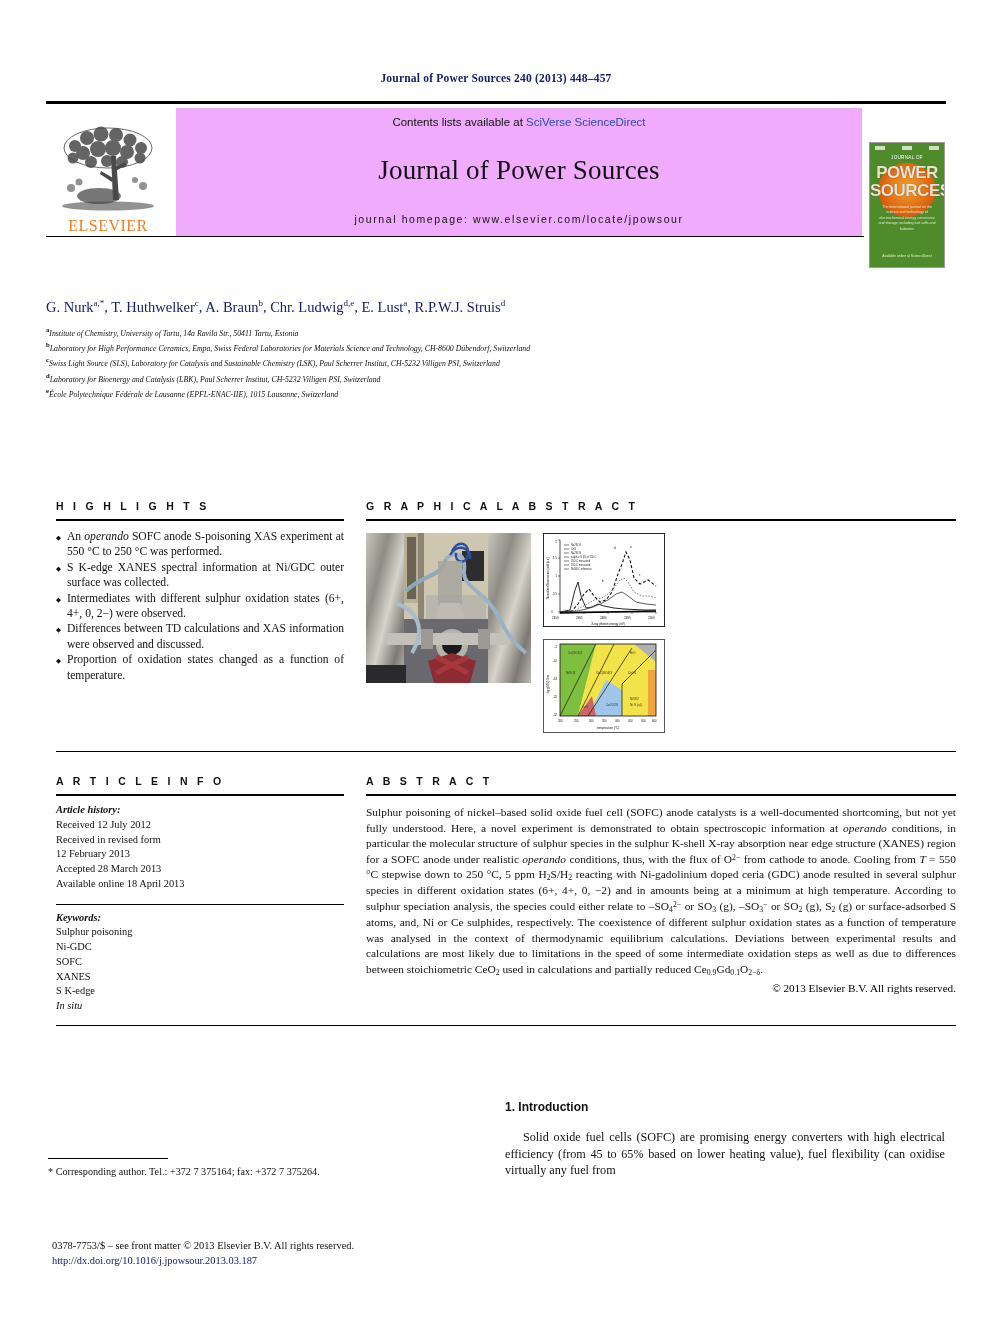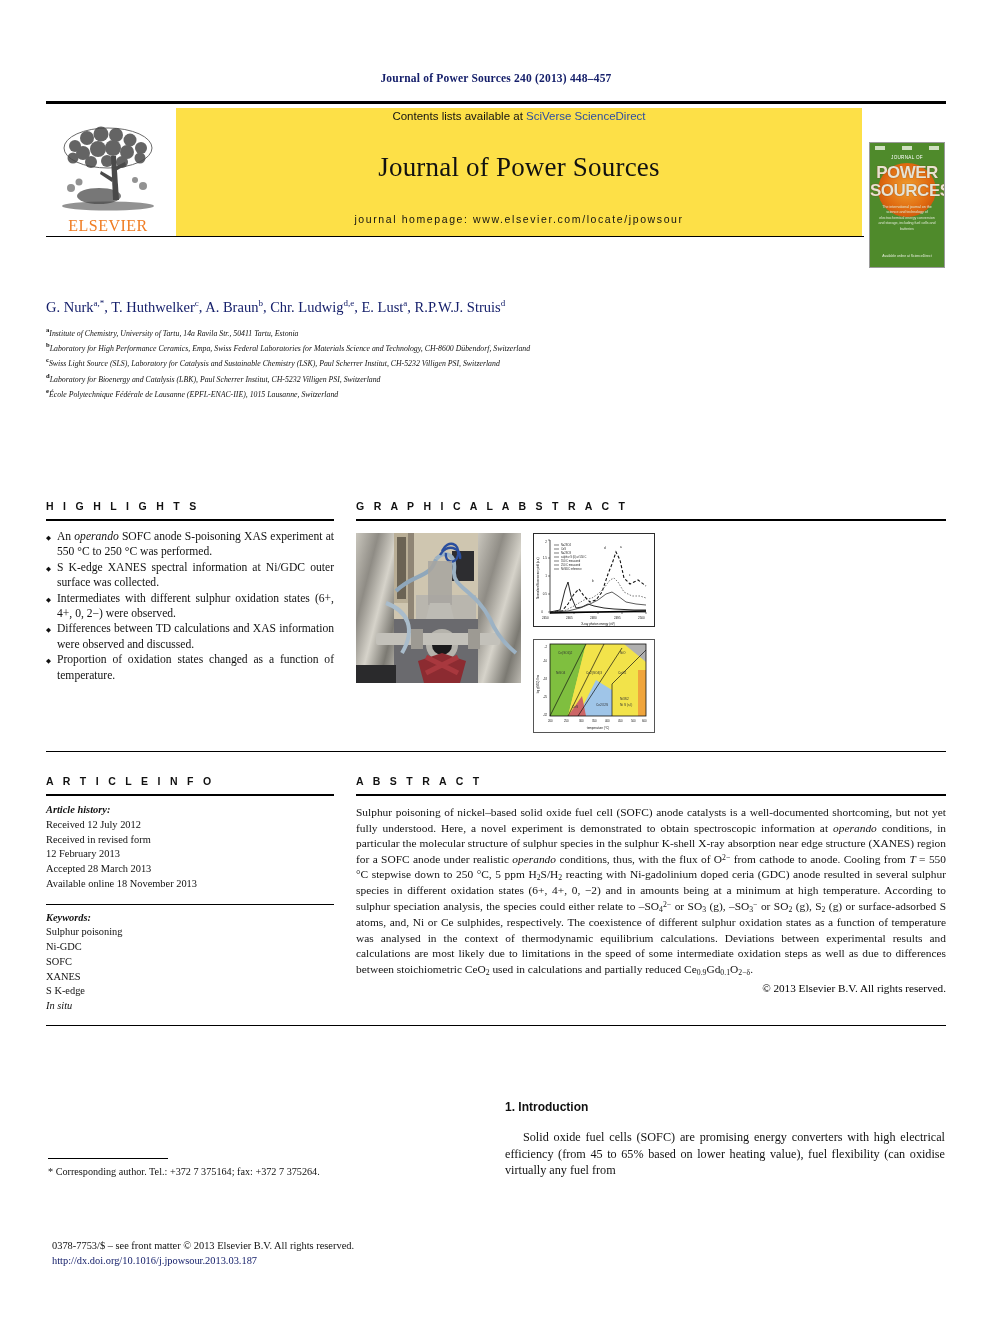--- a/index.html
+++ b/index.html
@@ -9,22 +9,22 @@
   
   .runhead{position:absolute;left:0;top:72px;width:992px;text-align:center;
            font-family:"Liberation Serif",serif;font-size:11.5px;font-weight:bold;color:#16206b;letter-spacing:.2px;}
 
   
   .masthead{position:absolute;left:46px;top:101px;width:900px;border-top:3px solid #000;}
   .mast-inner{display:flex;align-items:stretch;height:128px;padding-top:4px;}
   .elsevier-box{width:124px;display:flex;flex-direction:column;align-items:center;justify-content:flex-end;padding-bottom:2px;}
   .tree-svg{width:110px;height:96px;}
   .elsevier-word{font-family:"Liberation Serif",serif;font-size:16px;letter-spacing:.5px;color:#f07c22;line-height:1;}
-  .mast-center{flex:1;background:#fde047;margin:0 6px;display:flex;flex-direction:column;
-               align-items:center;justify-content:space-between;padding:2px 0 11px 0;}
+  .mast-center{flex:1;background:#f0abfc;margin:0 6px;display:flex;flex-direction:column;
+               align-items:center;justify-content:space-between;padding:8px 0 11px 0;}
   .contents-line{font-family:"Liberation Sans",sans-serif;font-size:11.5px;color:#111;}
   .contents-line .sd{color:#2d4ea2;}
   .journal-name{font-family:"Liberation Serif",serif;font-size:27px;color:#111;letter-spacing:.2px;}
   .homepage-line{font-family:"Liberation Sans",sans-serif;font-size:10.5px;color:#111;letter-spacing:1.6px;}
   .cover-box{width:78px;display:flex;align-items:flex-start;justify-content:center;margin-top:34px;}
   .cover{width:74px;height:124px;background:#4f8a2b;border:1px solid #9a9a9a;position:relative;overflow:hidden;}
   .cover .c-top{position:absolute;top:3px;left:5px;right:5px;height:6px;display:flex;justify-content:space-between;}
   .cover .c-top i{display:block;width:10px;height:4px;background:#cfe0c0;}
   .cover .c-joc{position:absolute;top:12px;left:0;right:0;text-align:center;color:#fff;font-size:4.6px;
                 font-family:"Liberation Sans",sans-serif;letter-spacing:.3px;}
@@ -43,21 +43,21 @@
   
   .titleblock{position:absolute;left:46px;top:284px;width:900px;}
   .art-title{font-family:"Liberation Serif",serif;font-size:21.5px;line-height:1.28;color:#111;font-weight:normal;margin:0;}
   .art-title i{font-style:italic;}
   .authors{margin-top:14px;font-family:"Liberation Serif",serif;font-size:14.5px;color:#16206b;line-height:1.3;}
   .authors sup{font-size:9px;vertical-align:super;}
   .affils{margin-top:8px;font-family:"Liberation Serif",serif;font-size:7.8px;font-style:italic;line-height:1.62;color:#111;}
   .affils div sup{font-style:normal;font-weight:bold;font-size:6.6px;vertical-align:super;}
 
   
-  .band{position:absolute;left:46px;top:500px;width:900px;}
+  .band{position:absolute;left:56px;top:500px;width:900px;}
   .band-cols{display:flex;}
   .col-left{width:288px;}
   .col-gap{width:22px;}
   .col-right{width:590px;}
   .sechead{font-family:"Liberation Sans",sans-serif;font-size:10.5px;font-weight:bold;letter-spacing:3.3px;color:#111;}
   .hr-thick{border-top:2.2px solid #000;margin-top:7px;}
   .hr-thin{border-top:1px solid #000;margin-top:7px;}
 
   ul.hl{list-style:none;margin:8px 0 0 0;padding:0;font-family:"Liberation Serif",serif;font-size:11.6px;line-height:1.33;
         text-align:justify;color:#111;}
@@ -384,21 +384,21 @@
     <div class="band-cols">
       <div class="col-left">
         <div class="sechead">A R T I C L E   I N F O</div>
         <div class="hr-thick"></div>
         <div class="ainfo" style="margin-top:7px;">
           <div class="lbl">Article history:</div>
           <div>Received 12 July 2012</div>
           <div>Received in revised form</div>
           <div>12 February 2013</div>
           <div>Accepted 28 March 2013</div>
-          <div>Available online 18 November 2013</div>
+          <div>Available online 18 April 2013</div>
         </div>
         <div class="hr-thin" style="margin-top:12px;"></div>
         <div class="ainfo" style="margin-top:6px;">
           <div class="lbl">Keywords:</div>
           <div>Sulphur poisoning</div>
           <div>Ni-GDC</div>
           <div>SOFC</div>
           <div>XANES</div>
           <div>S K-edge</div>
           <div style="font-style:italic">In situ</div>

